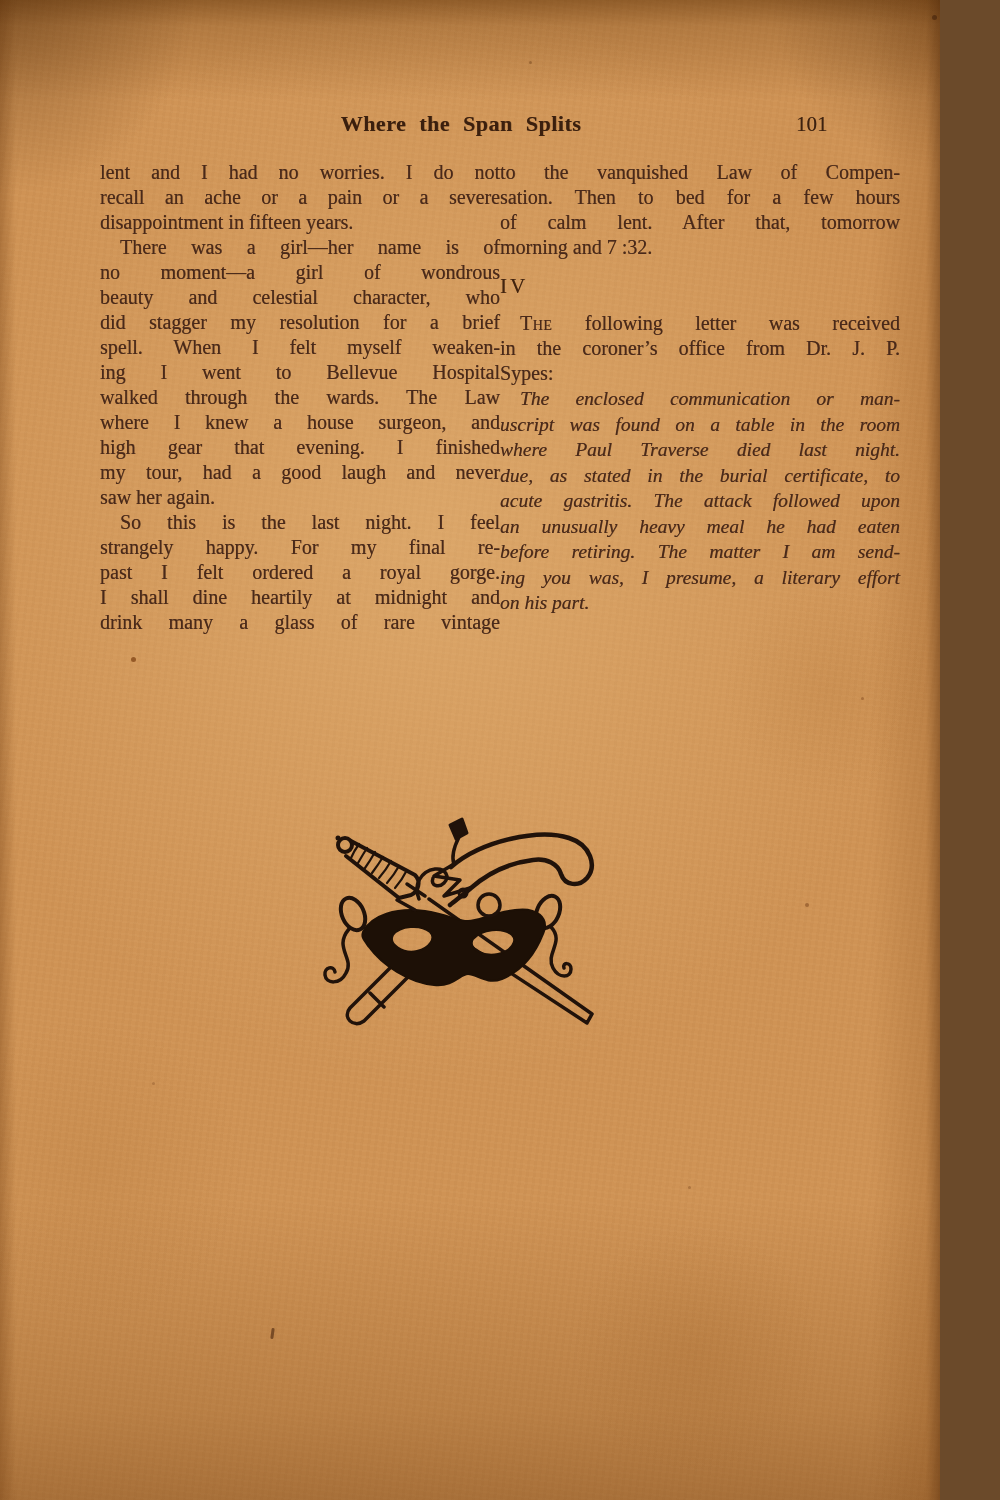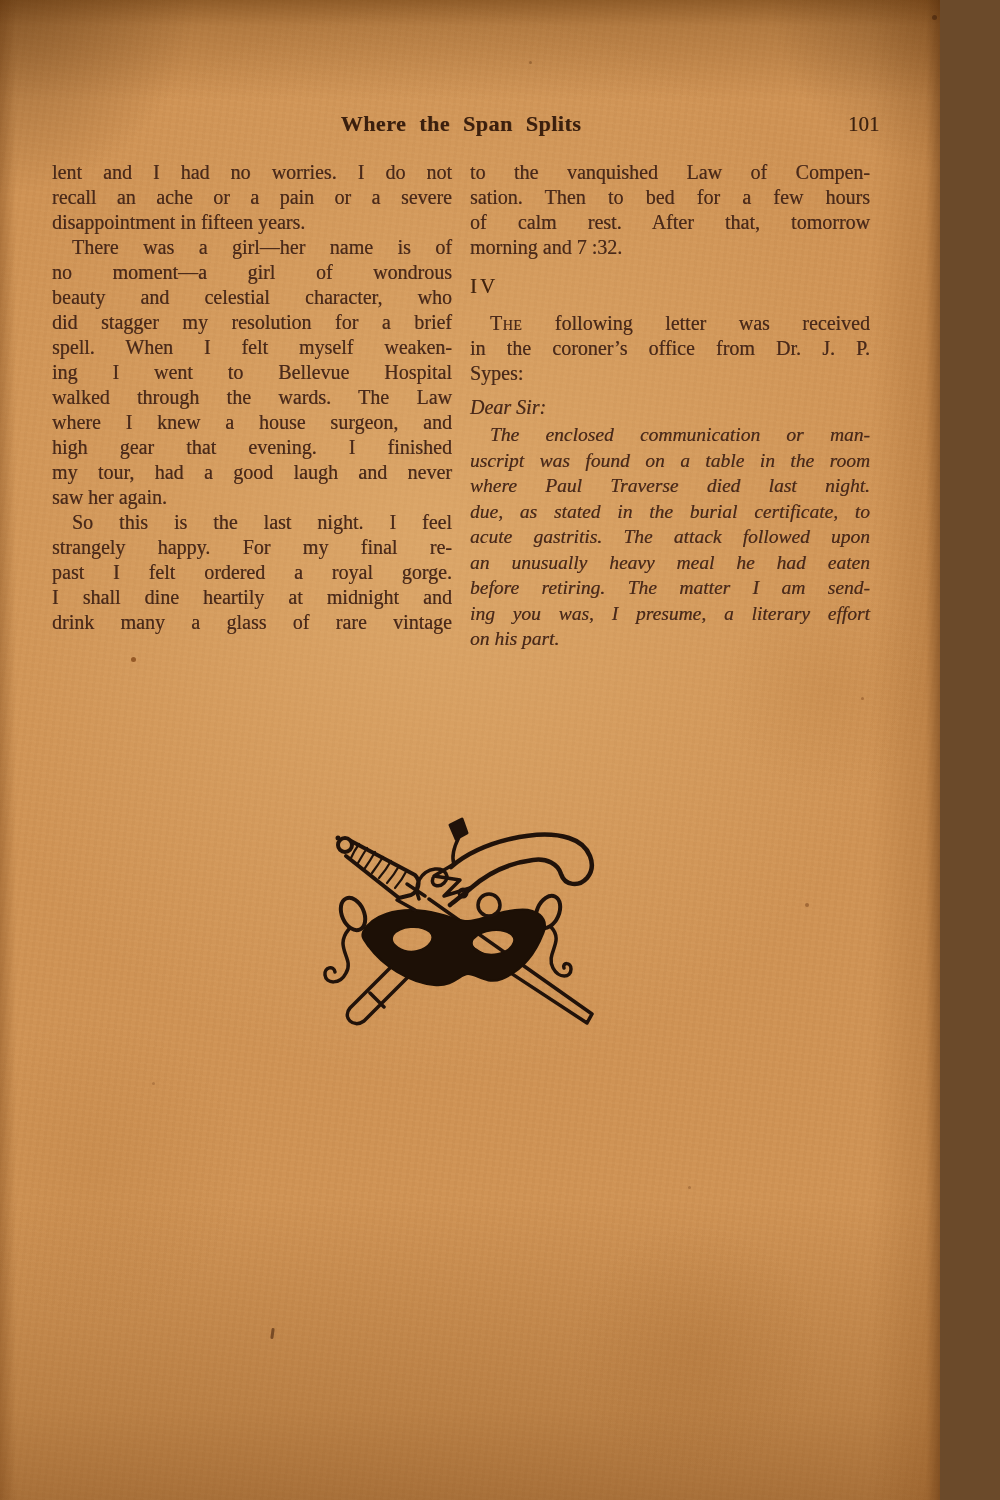--- a/index.html
+++ b/index.html
@@ -19,29 +19,30 @@
       repeating-linear-gradient(7deg, rgba(255,224,172,.04) 0 2px, rgba(0,0,0,0) 2px 6px),
       #cf9355;
     color:#48291a;
   }
   .running-title{
     position:absolute;left:52px;top:111px;width:818px;text-align:center;
     font-weight:bold;font-size:22px;line-height:26px;word-spacing:7px;letter-spacing:.5px;
     color:#3a1f0e;text-shadow:.4px .4px .6px rgba(50,25,8,.5);
   }
   .page-number{
-    position:absolute;left:848px;top:111px;font-size:21px;line-height:26px;color:#3c2110;
+    position:absolute;left:796px;top:111px;font-size:21px;line-height:26px;color:#3c2110;
     text-shadow:.3px .3px .5px rgba(50,25,8,.5);
   }
   .column{
     position:absolute;top:160px;width:400px;font-size:20px;color:#49291a;
     text-shadow:.35px .35px .5px rgba(62,32,14,.55);
+    margin-left:48px;
   }
   .column-left{left:52px;}
-  .column-right{left:470px;}
+  .column-right{left:452px;}
   .line{line-height:25px;height:25px;text-align:justify;text-align-last:justify;}
   .line.indent{padding-left:20px;}
   .line.last{text-align-last:auto;}
   .para.italic .line{font-style:italic;font-size:19.5px;line-height:25.5px;height:25.5px;}
   .section-heading{
     text-align:left;margin:14px 0 12px;font-size:21px;line-height:25px;
     letter-spacing:3px;color:#42240f;
   }
   .salutation{font-style:italic;font-size:20px;line-height:26px;margin:8px 0 2px;}
   .sc{font-variant:small-caps;letter-spacing:.5px;}
@@ -85,30 +86,29 @@
         <div class="line">strangely happy. For my final re-</div>
         <div class="line">past I felt ordered a royal gorge.</div>
         <div class="line">I shall dine heartily at midnight and</div>
         <div class="line">drink many a glass of rare vintage</div>
       </div>
     </div>
   <div class="column column-right" id="col-right">
       <div class="para">
         <div class="line">to the vanquished Law of Compen-</div>
         <div class="line">sation. Then to bed for a few hours</div>
-        <div class="line">of calm rest. After that, tomorrow</div>
+        <div class="line">of calm lent. After that, tomorrow</div>
         <div class="line last">morning and 7 :32.</div>
       </div>
       <div class="section-heading">IV</div>
       <div class="para">
         <div class="line indent"><span class="sc">The</span> following letter was received</div>
         <div class="line">in the coroner’s office from Dr. J. P.</div>
         <div class="line last">Sypes:</div>
       </div>
-      <div class="salutation">Dear Sir:</div>
       <div class="para italic">
         <div class="line indent">The enclosed communication or man-</div>
         <div class="line">uscript was found on a table in the room</div>
         <div class="line">where Paul Traverse died last night.</div>
         <div class="line">due, as stated in the burial certificate, to</div>
         <div class="line">acute gastritis. The attack followed upon</div>
         <div class="line">an unusually heavy meal he had eaten</div>
         <div class="line">before retiring. The matter I am send-</div>
         <div class="line">ing you was, I presume, a literary effort</div>
         <div class="line last">on his part.</div>

